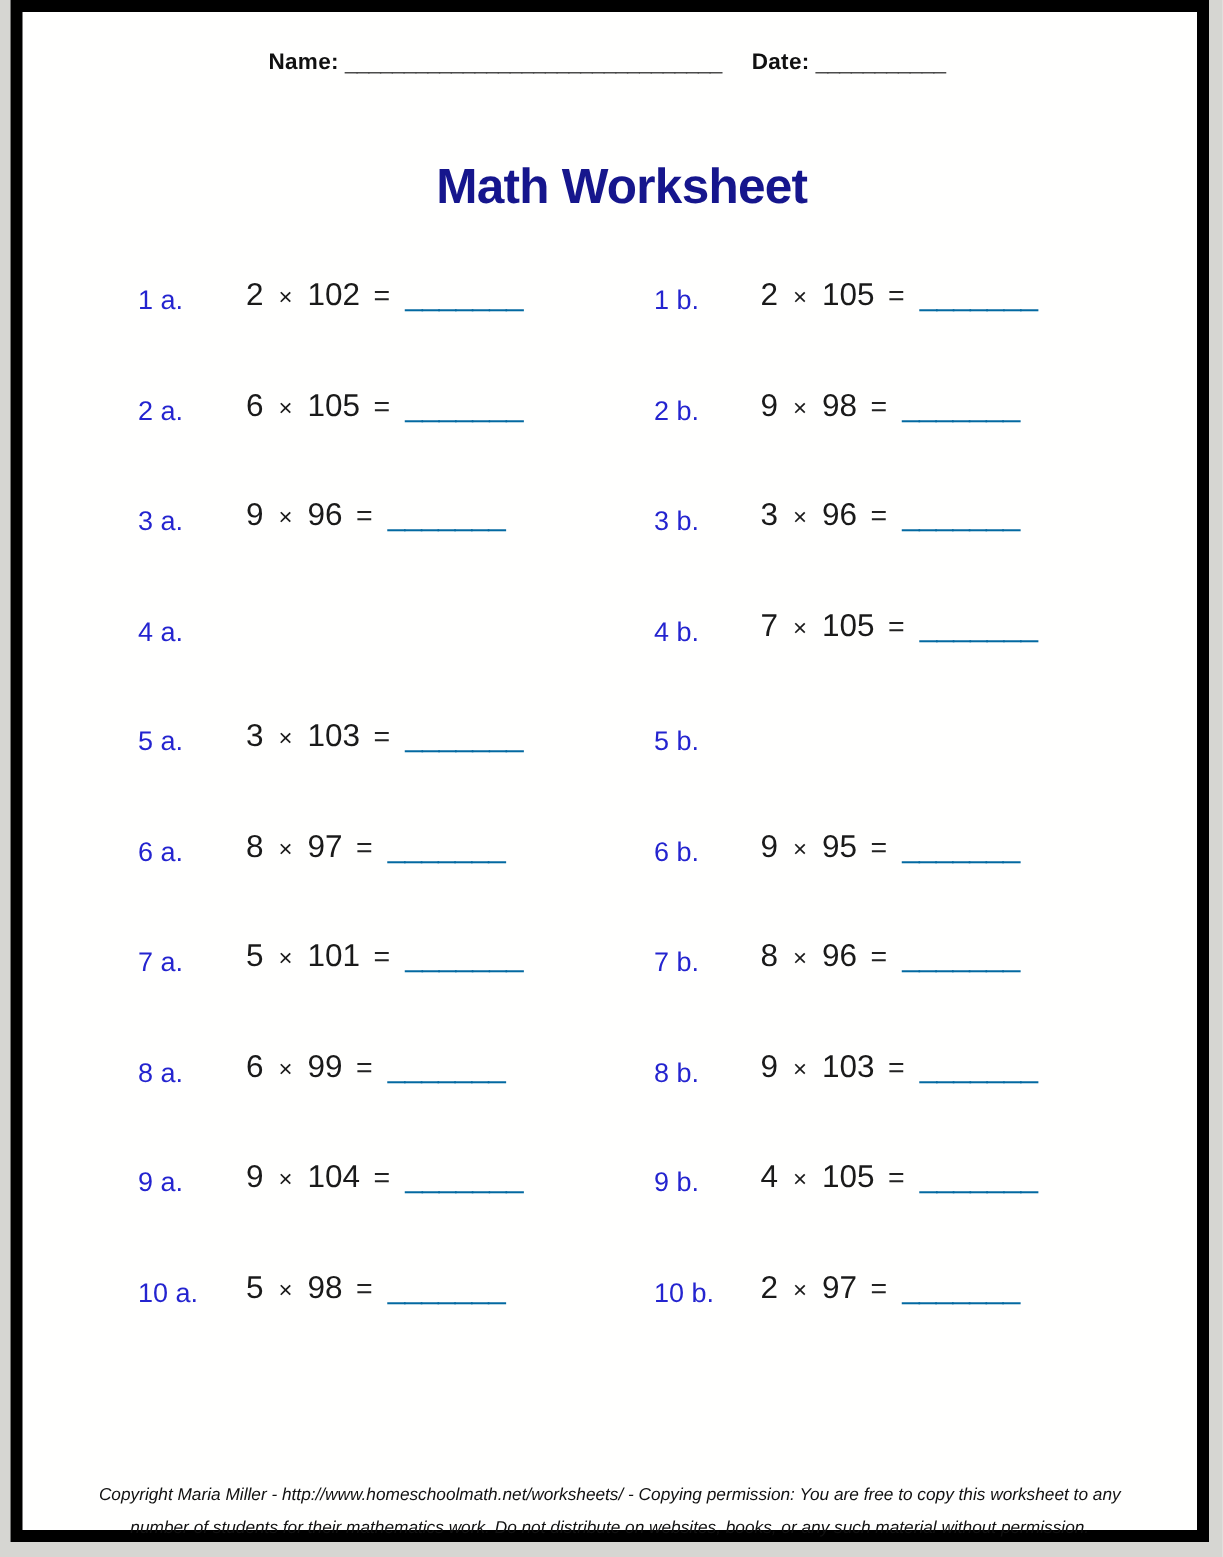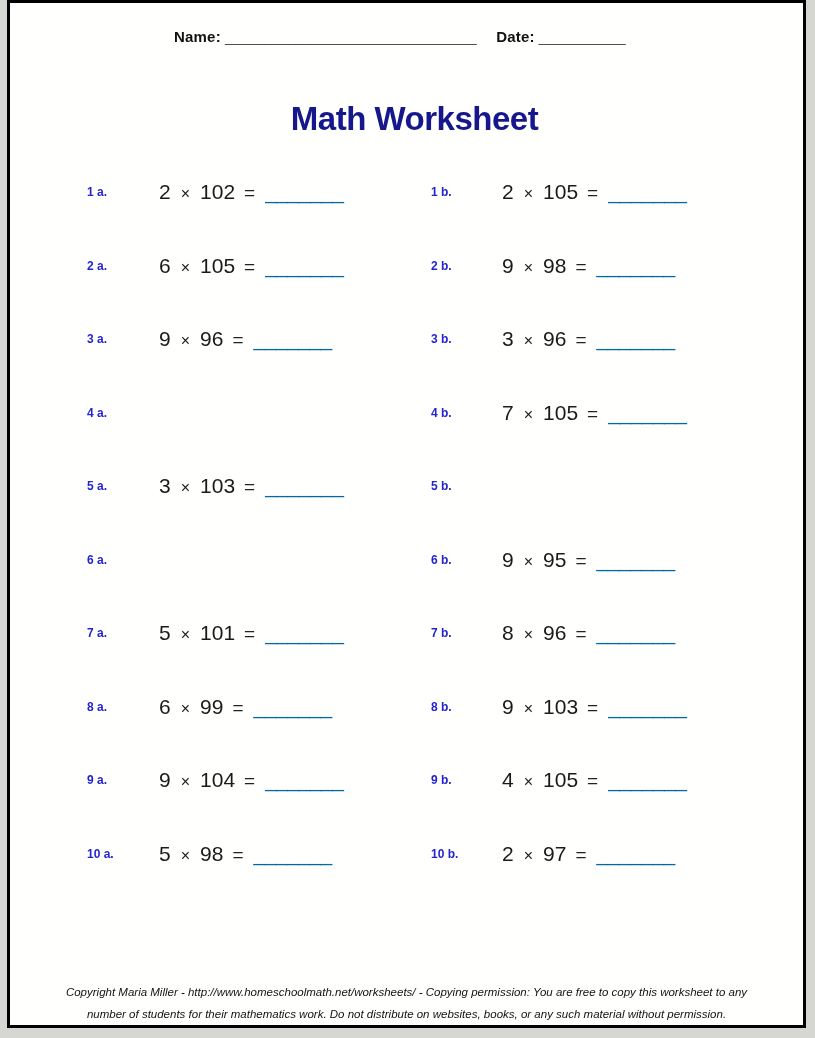--- a/index.html
+++ b/index.html
@@ -6,21 +6,21 @@
   html,body {
     width:815px; height:1038px;
     background:#d6d6d2;
     font-family:"Liberation Sans","DejaVu Sans",sans-serif;
     overflow:hidden;
   }
   .page {
     position:absolute; left:7px; top:0;
     width:799px; height:1028px;
     background:#fffffe;
-    border:3px solid #000000;
+    border:8px solid #000000;
   }
   
   .header-row {
     position:absolute; top:25px; left:164px;
     font-size:15px; color:#111; white-space:nowrap;
   }
   .hdr-label { font-weight:bold; letter-spacing:0.2px; }
   .hdr-line  { color:#444; letter-spacing:-0.5px; }
   .date-label { margin-left:16px; }
   
@@ -30,21 +30,21 @@
     font-size:33px; font-weight:bold;
     color:#16168d;
     letter-spacing:-0.5px;
     padding-left:16px;
   }
   
   .problems { position:absolute; top:177px; left:0; width:100%; }
   .prow { position:relative; height:73.5px; }
   .pnum {
     position:absolute; top:5px;
-    font-size:12px; font-weight:bold; color:#2424cf;
+    font-size:18px; font-weight:normal; color:#2424cf;
     white-space:nowrap;
   }
   .pnum.a { left:77px; }
   .pnum.b { left:421px; }
   .expr {
     position:absolute; top:0;
     font-size:21px; color:#1a1a1a; white-space:nowrap;
   }
   .expr.a { left:149px; }
   .expr.b { left:492px; }
@@ -106,20 +106,21 @@
     </div>
 
     <div class="prow">
       <span class="pnum a">5 a.</span>
       <span class="expr a"><span>3</span><span class="times">×</span><span>103</span><span class="eq">=</span><span class="blank">_______</span></span>
       <span class="pnum b">5 b.</span>
     </div>
 
     <div class="prow">
       <span class="pnum a">6 a.</span>
+      <span class="expr a"><span>8</span><span class="times">×</span><span>97</span><span class="eq">=</span><span class="blank">_______</span></span>
       <span class="pnum b">6 b.</span>
       <span class="expr b"><span>9</span><span class="times">×</span><span>95</span><span class="eq">=</span><span class="blank">_______</span></span>
     </div>
 
     <div class="prow">
       <span class="pnum a">7 a.</span>
       <span class="expr a"><span>5</span><span class="times">×</span><span>101</span><span class="eq">=</span><span class="blank">_______</span></span>
       <span class="pnum b">7 b.</span>
       <span class="expr b"><span>8</span><span class="times">×</span><span>96</span><span class="eq">=</span><span class="blank">_______</span></span>
     </div>

